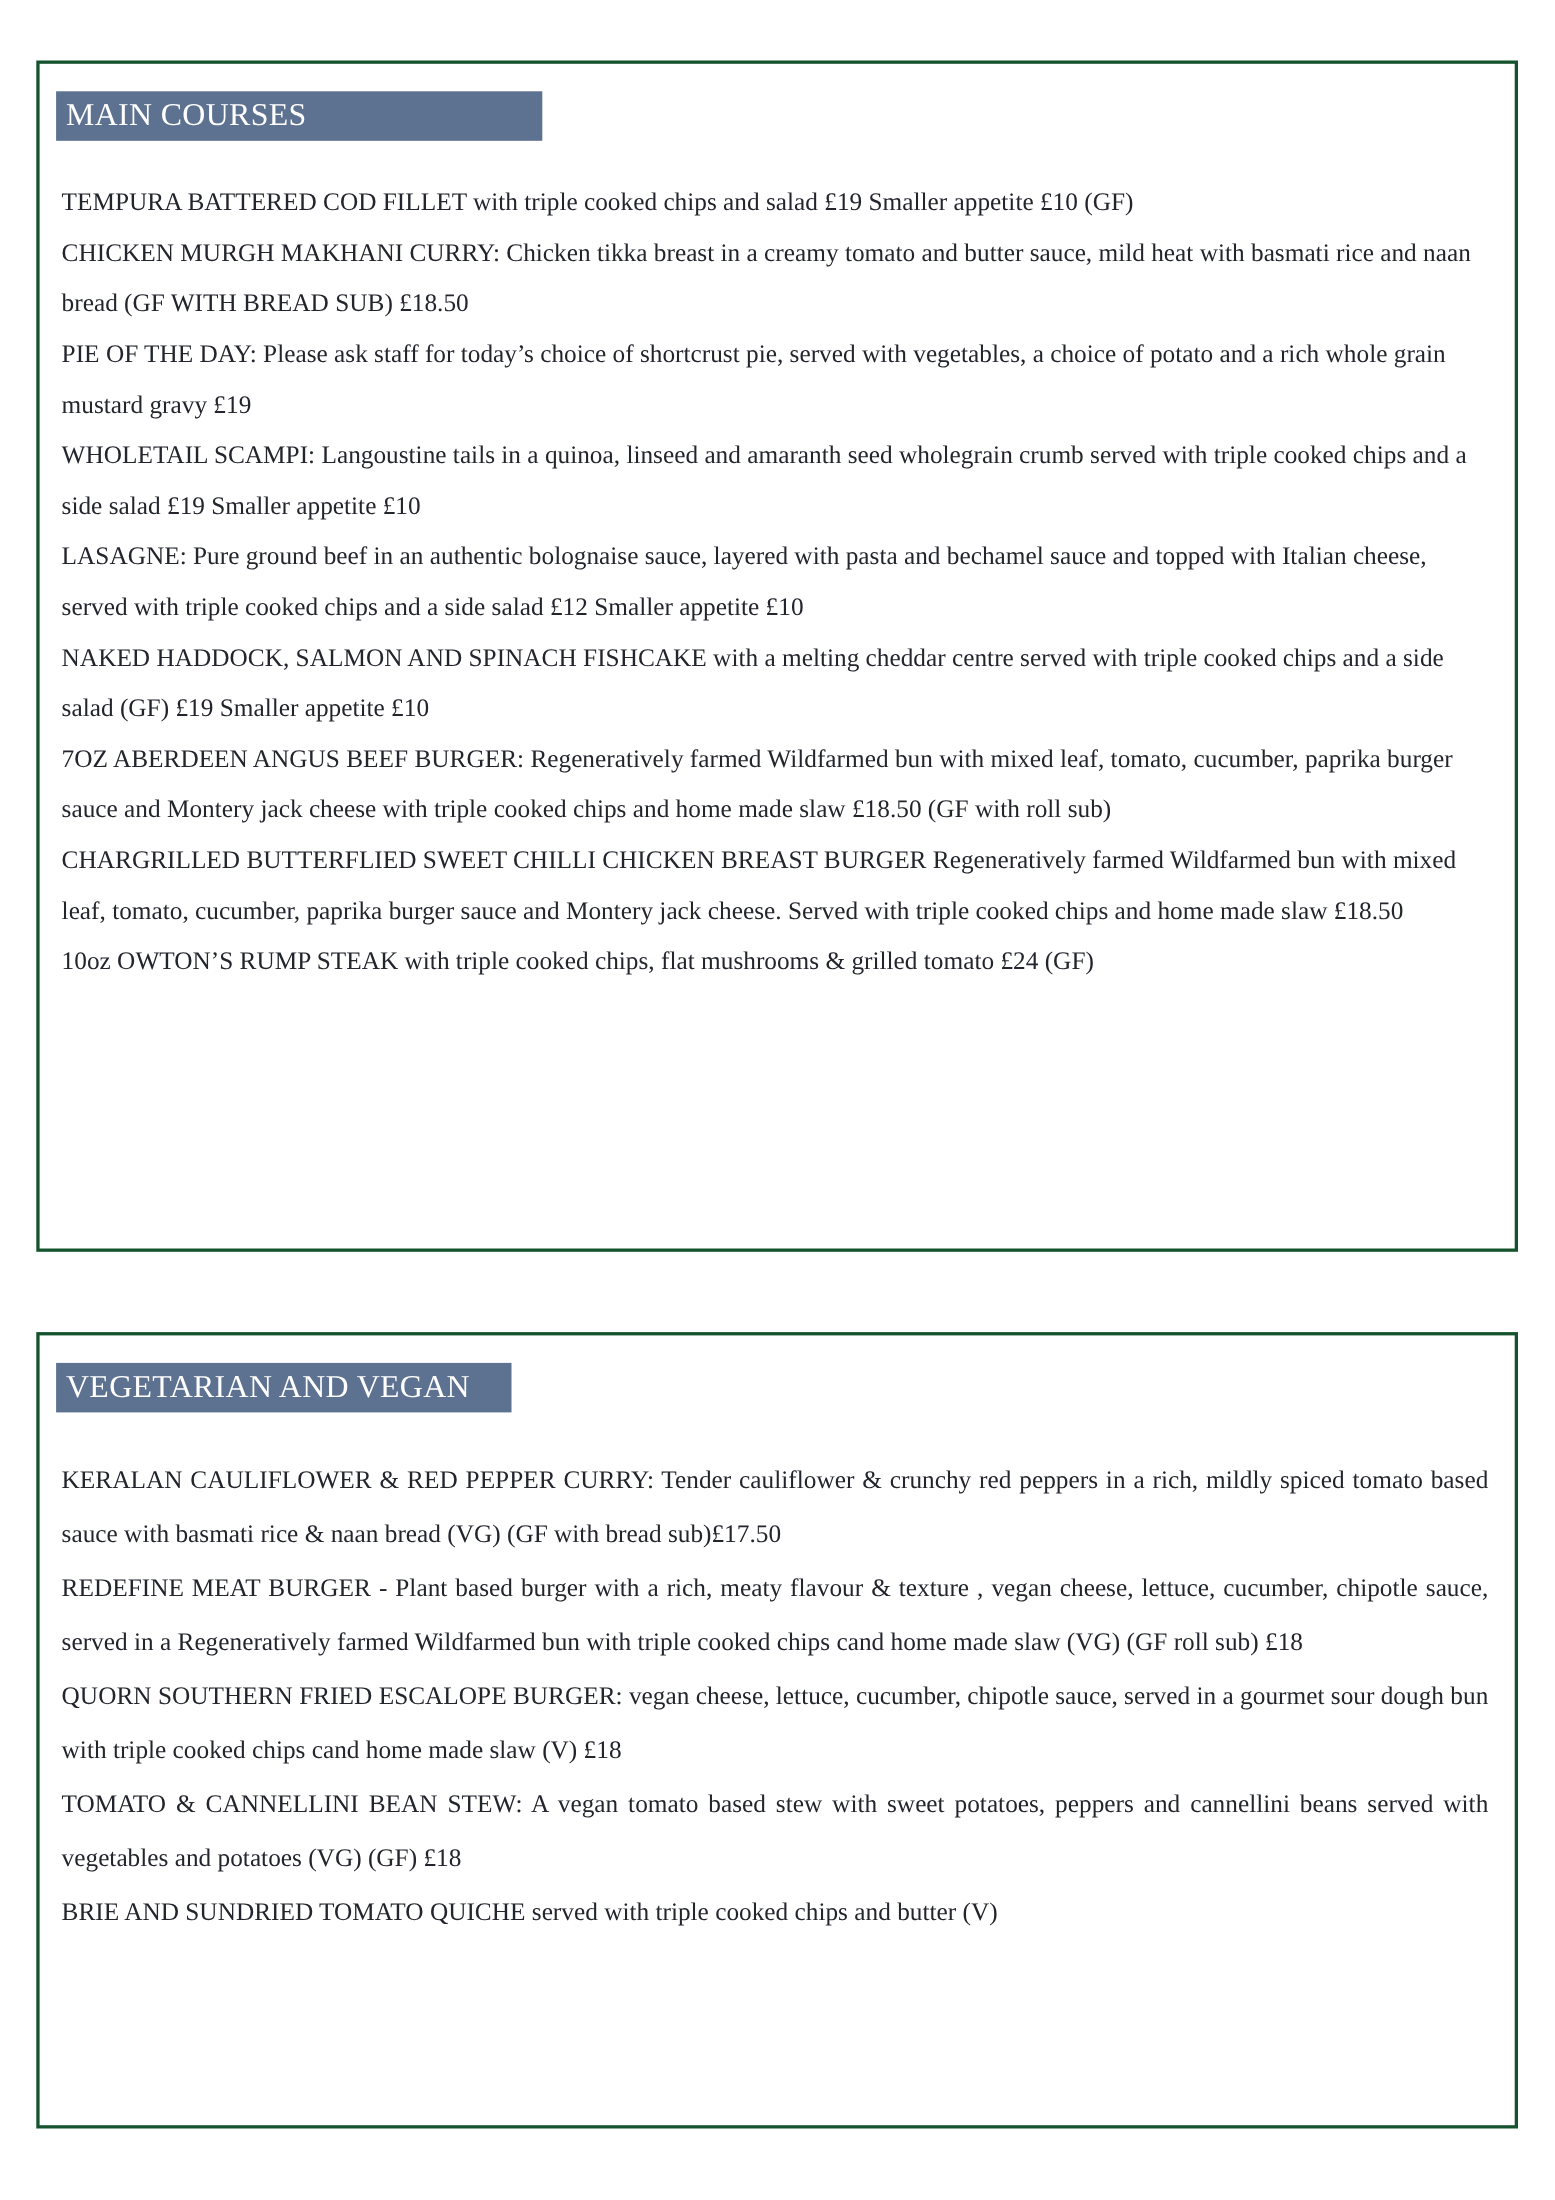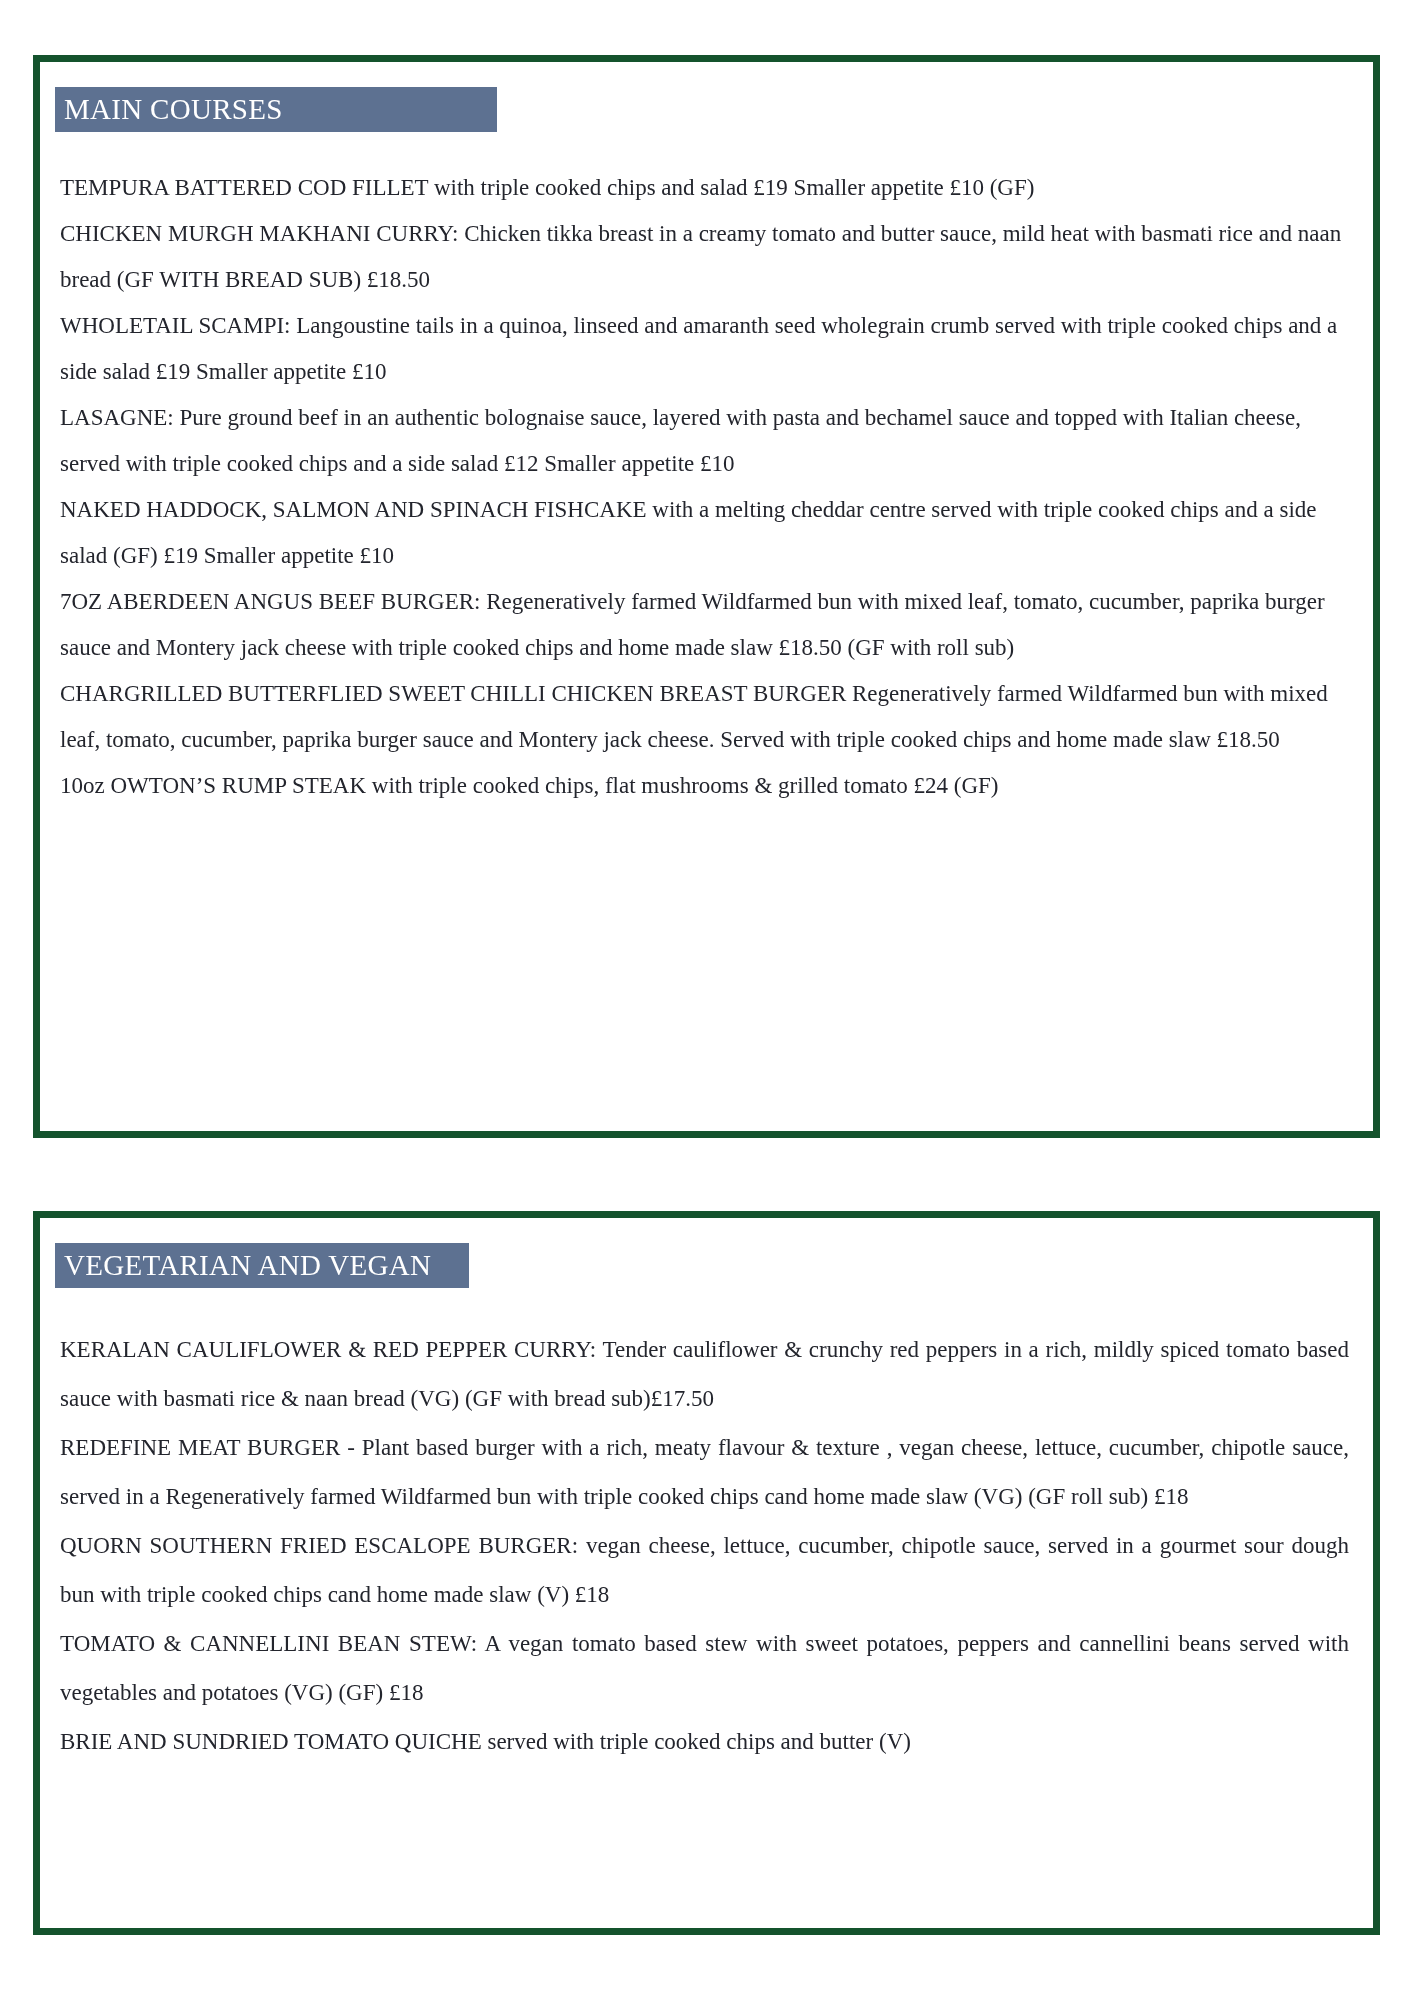--- a/index.html
+++ b/index.html
@@ -17,21 +17,21 @@
     position: relative;
     width: 1414px;
     height: 2000px;
     background: #ffffff;
   }
   .menu-box {
     position: absolute;
     left: 33px;
     width: 1347px;
     box-sizing: border-box;
-    border: 7px solid #14532d;
+    border: 3px solid #14532d;
     background: #ffffff;
     overflow: hidden;
     font-family: Liberation Serif, serif;
   }
   .box-main { top: 55px;  height: 1083px; }
   .box-veg  { top: 1211px; height: 724px; }
 
   .section-header {
     background: #5d7191;
     color: #ffffff;
@@ -67,20 +67,21 @@
 
 <div class="page">
 
   <section class="menu-box box-main">
     <div class="section-header header-main">
       <span>MAIN COURSES</span>
     </div>
     <div class="items">
         <p class="menu-item">TEMPURA BATTERED COD FILLET with triple cooked chips and salad £19 Smaller appetite £10 (GF)</p>
         <p class="menu-item">CHICKEN MURGH MAKHANI CURRY: Chicken tikka breast in a creamy tomato and butter sauce, mild heat with basmati rice and naan bread (GF WITH BREAD SUB) £18.50</p>
+        <p class="menu-item">PIE OF THE DAY: Please ask staff for today’s choice of shortcrust pie, served with vegetables, a choice of potato and a rich whole grain mustard gravy £19</p>
         <p class="menu-item">WHOLETAIL SCAMPI: Langoustine tails in a quinoa, linseed and amaranth seed wholegrain crumb served with triple cooked chips and a side salad £19 Smaller appetite £10</p>
         <p class="menu-item">LASAGNE: Pure ground beef in an authentic bolognaise sauce, layered with pasta and bechamel sauce and topped with Italian cheese, served with triple cooked chips and a side salad £12  Smaller appetite £10</p>
         <p class="menu-item">NAKED HADDOCK, SALMON AND SPINACH FISHCAKE with a melting cheddar centre served with triple cooked chips and a side salad (GF) £19  Smaller appetite £10</p>
         <p class="menu-item">7OZ ABERDEEN ANGUS BEEF BURGER: Regeneratively farmed Wildfarmed bun with mixed leaf, tomato, cucumber, paprika burger sauce and Montery jack cheese with triple cooked chips and home made slaw £18.50 (GF with roll sub)</p>
         <p class="menu-item">CHARGRILLED BUTTERFLIED SWEET CHILLI CHICKEN BREAST BURGER Regeneratively farmed Wildfarmed bun with mixed leaf, tomato, cucumber, paprika burger sauce and Montery jack cheese. Served with triple cooked chips and home made slaw £18.50</p>
         <p class="menu-item">10oz OWTON’S RUMP STEAK with triple cooked chips, flat mushrooms &amp; grilled tomato £24 (GF)</p>
       </div>
   </section>
 
   <section class="menu-box box-veg">

